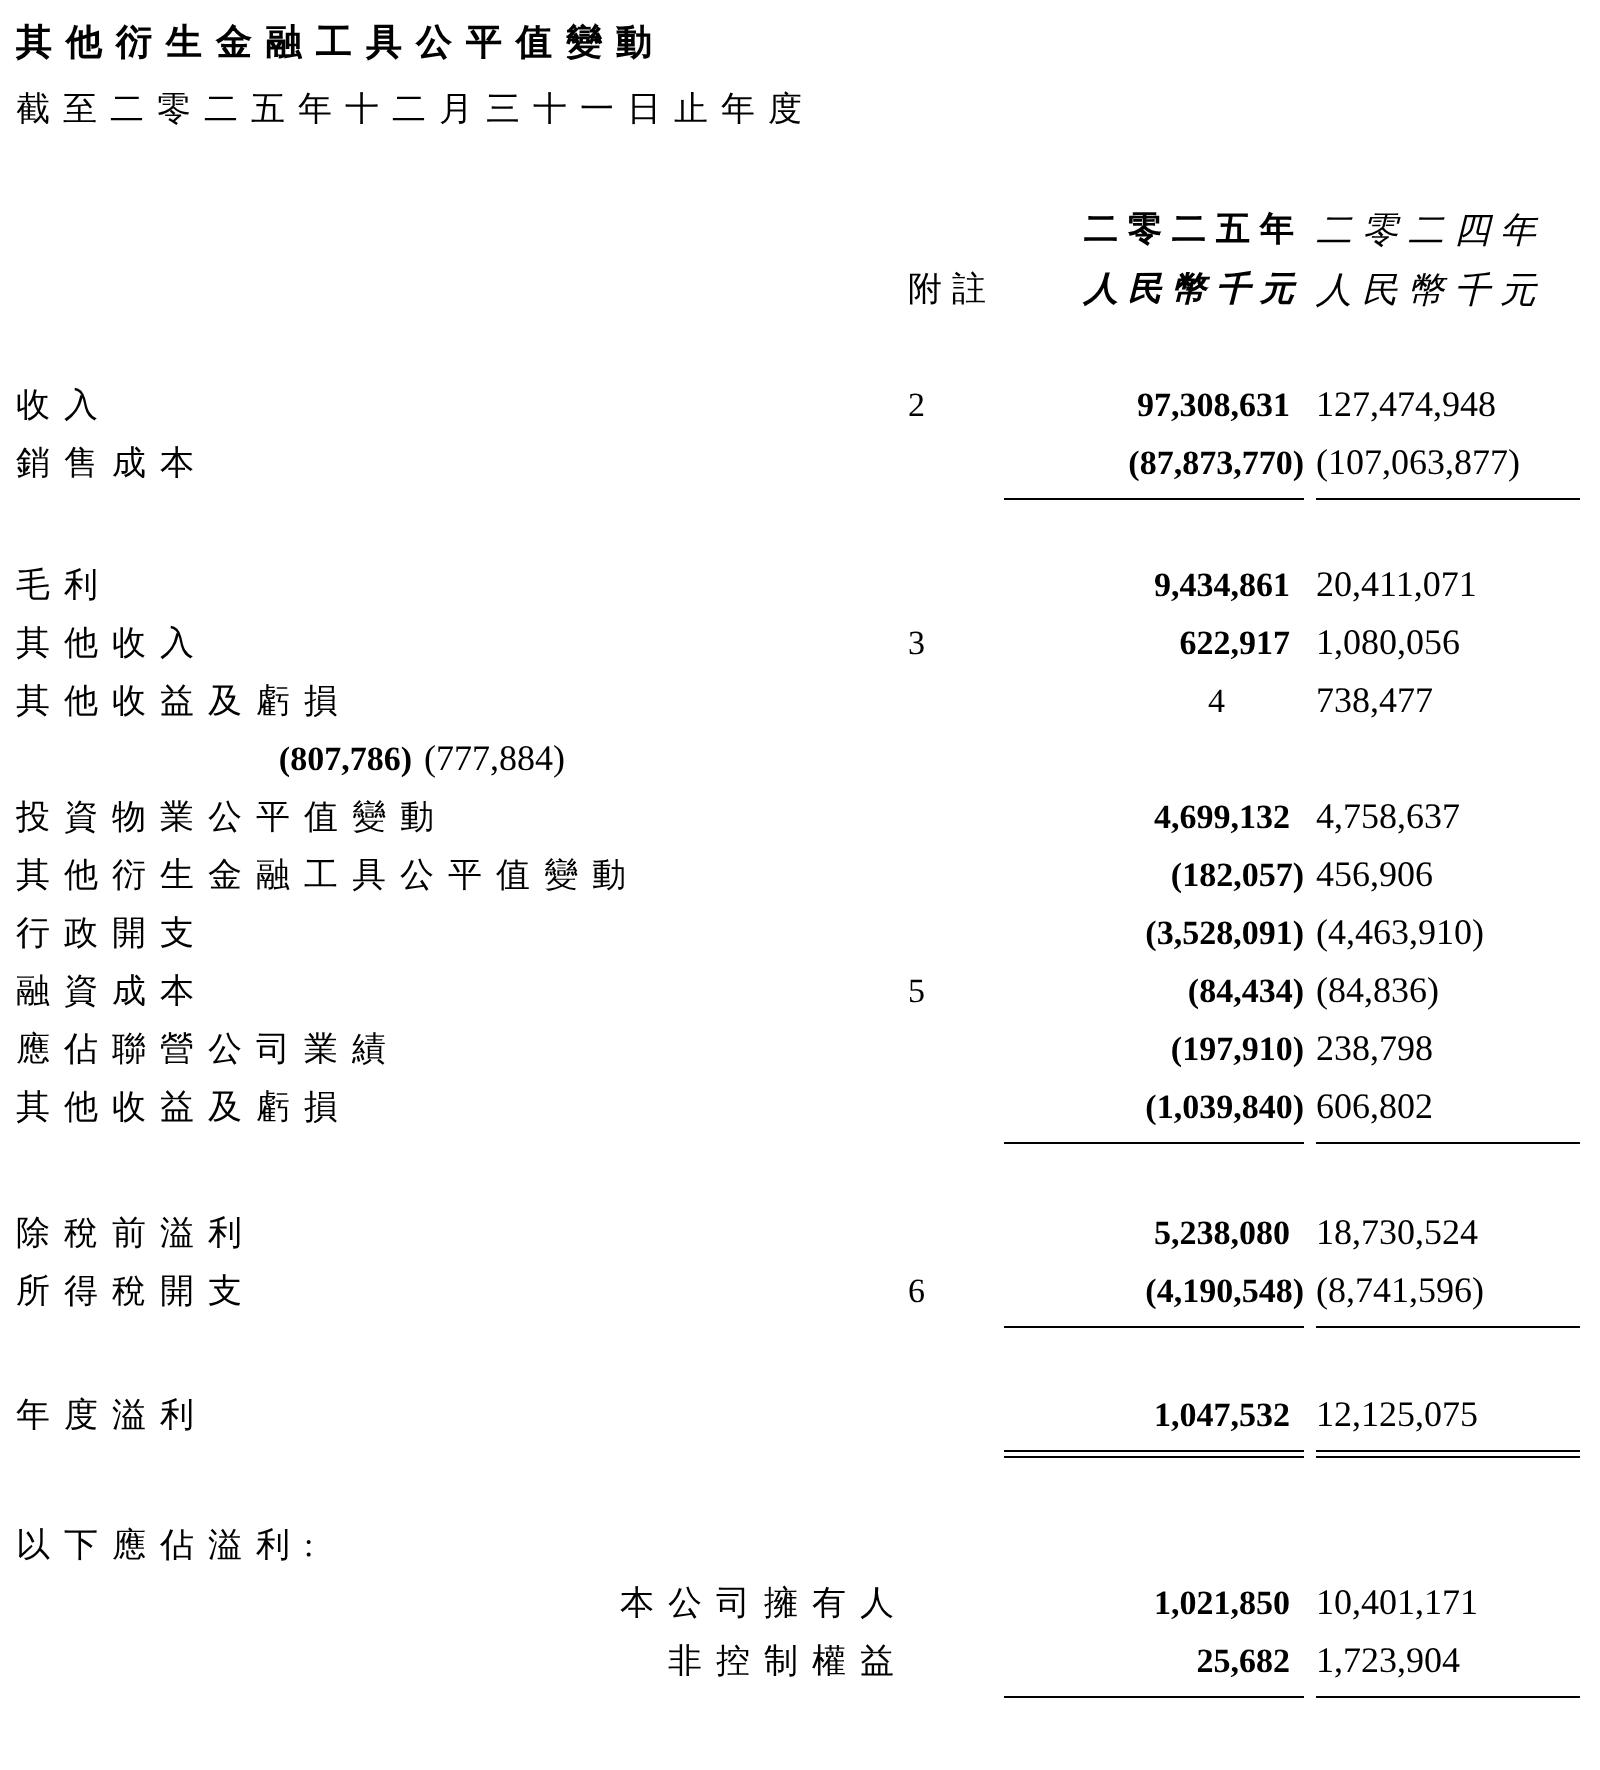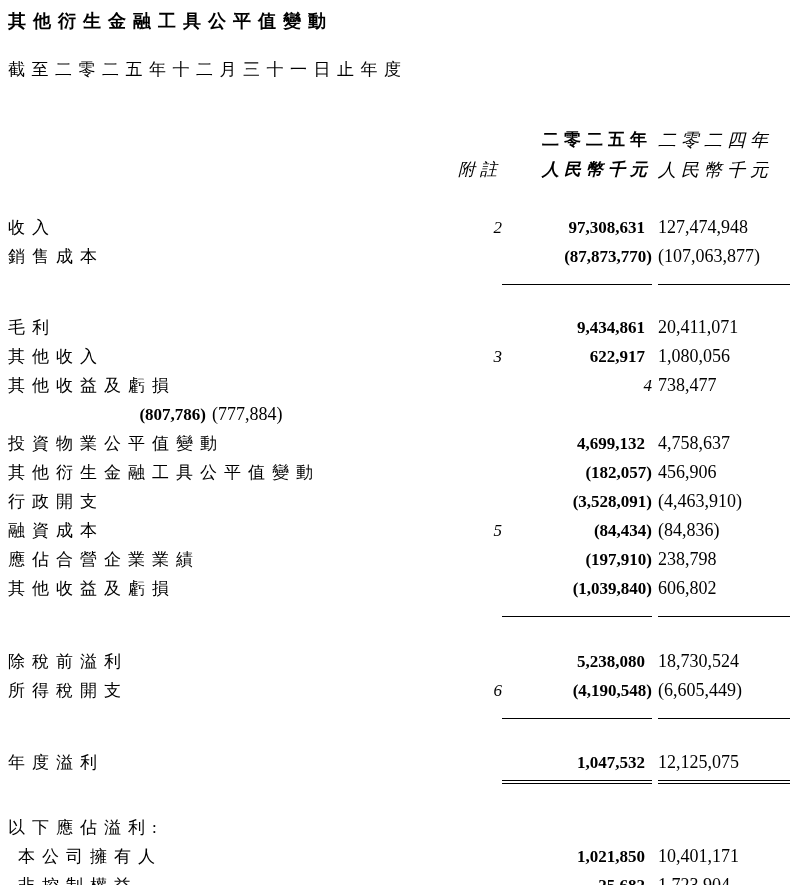--- a/index.html
+++ b/index.html
@@ -18,38 +18,37 @@
     font-size: 18px;
     font-weight: bold;
     letter-spacing: 7px;
     line-height: 22px;
     white-space: nowrap;
   }
   .subtitle {
     font-size: 17px;
     letter-spacing: 6.5px;
     line-height: 22px;
-    margin-top: 27px;
+    margin-top: 12px;
     white-space: nowrap;
   }
   .row { display: flex; align-items: flex-start; }
-  .hdr-years { margin-top: 44px; }
+  .hdr-years { margin-top: 34px; }
   .cell-label {
     flex: 1;
     font-size: 17px;
     letter-spacing: 7px;
     line-height: 29px;
     white-space: nowrap;
     overflow: hidden;
   }
-  .cell-label.indent { padding-left: 10px; }
+  .cell-label.indent { padding-left: 10px; text-align: right; }
   .cell-note {
     width: 48px;
-    text-align: right;
-    font-style: italic;
+    text-align: left;
     font-size: 17px;
     line-height: 29px;
     white-space: nowrap;
   }
   .cell-2025 {
     width: 150px;
     text-align: right;
     font-weight: bold;
     font-size: 17px;
     line-height: 29px;
@@ -63,21 +62,21 @@
     line-height: 29px;
     white-space: nowrap;
   }
   .hdr .cell-note { letter-spacing: 5px; line-height: 30px; }
   .hdr .cell-2025, .hdr .cell-2024 { letter-spacing: 5px; line-height: 30px; }
   .hdr .cell-2024 { font-style: italic; }
   .hdr .cell-2025.unit { font-style: italic; }
   .first-data-row-gap { height: 28px; }
   .no-paren { padding-right: 7px; box-sizing: border-box; }
   .row.ruled .cell-2025, .row.ruled .cell-2024 {
-    padding-bottom: 13px;
+    padding-bottom: 3px;
     border-bottom: 1.5px solid #000;
   }
   .row.double-ruled .cell-2025, .row.double-ruled .cell-2024 {
     padding-bottom: 3px;
     border-bottom: 4px double #000;
   }
   .spacer-s1 { height: 28px; }
   .spacer-s2 { height: 30px; }
   .spacer-s3 { height: 29px; }
   .spacer-s4 { height: 29px; }
@@ -158,21 +157,21 @@
         <div class="cell-2025">(3,528,091)</div>
         <div class="cell-2024">(4,463,910)</div>
       </div>
       <div class="row">
         <div class="cell-label">融資成本</div>
         <div class="cell-note">5</div>
         <div class="cell-2025">(84,434)</div>
         <div class="cell-2024">(84,836)</div>
       </div>
       <div class="row">
-        <div class="cell-label">應佔合營企業業績</div>
+        <div class="cell-label">應佔聯營公司業績</div>
         <div class="cell-note"></div>
         <div class="cell-2025">(197,910)</div>
         <div class="cell-2024 no-paren">238,798</div>
       </div>
       <div class="row ruled">
         <div class="cell-label">其他收益及虧損</div>
         <div class="cell-note"></div>
         <div class="cell-2025">(1,039,840)</div>
         <div class="cell-2024 no-paren">606,802</div>
       </div>
@@ -180,21 +179,21 @@
       <div class="row">
         <div class="cell-label">除稅前溢利</div>
         <div class="cell-note"></div>
         <div class="cell-2025 no-paren">5,238,080</div>
         <div class="cell-2024 no-paren">18,730,524</div>
       </div>
       <div class="row ruled">
         <div class="cell-label">所得稅開支</div>
         <div class="cell-note">6</div>
         <div class="cell-2025">(4,190,548)</div>
-        <div class="cell-2024">(6,605,449)</div>
+        <div class="cell-2024">(8,741,596)</div>
       </div>
       <div class="spacer-s3"></div>
       <div class="row double-ruled">
         <div class="cell-label">年度溢利</div>
         <div class="cell-note"></div>
         <div class="cell-2025 no-paren">1,047,532</div>
         <div class="cell-2024 no-paren">12,125,075</div>
       </div>
       <div class="spacer-s4"></div>
       <div class="row">

